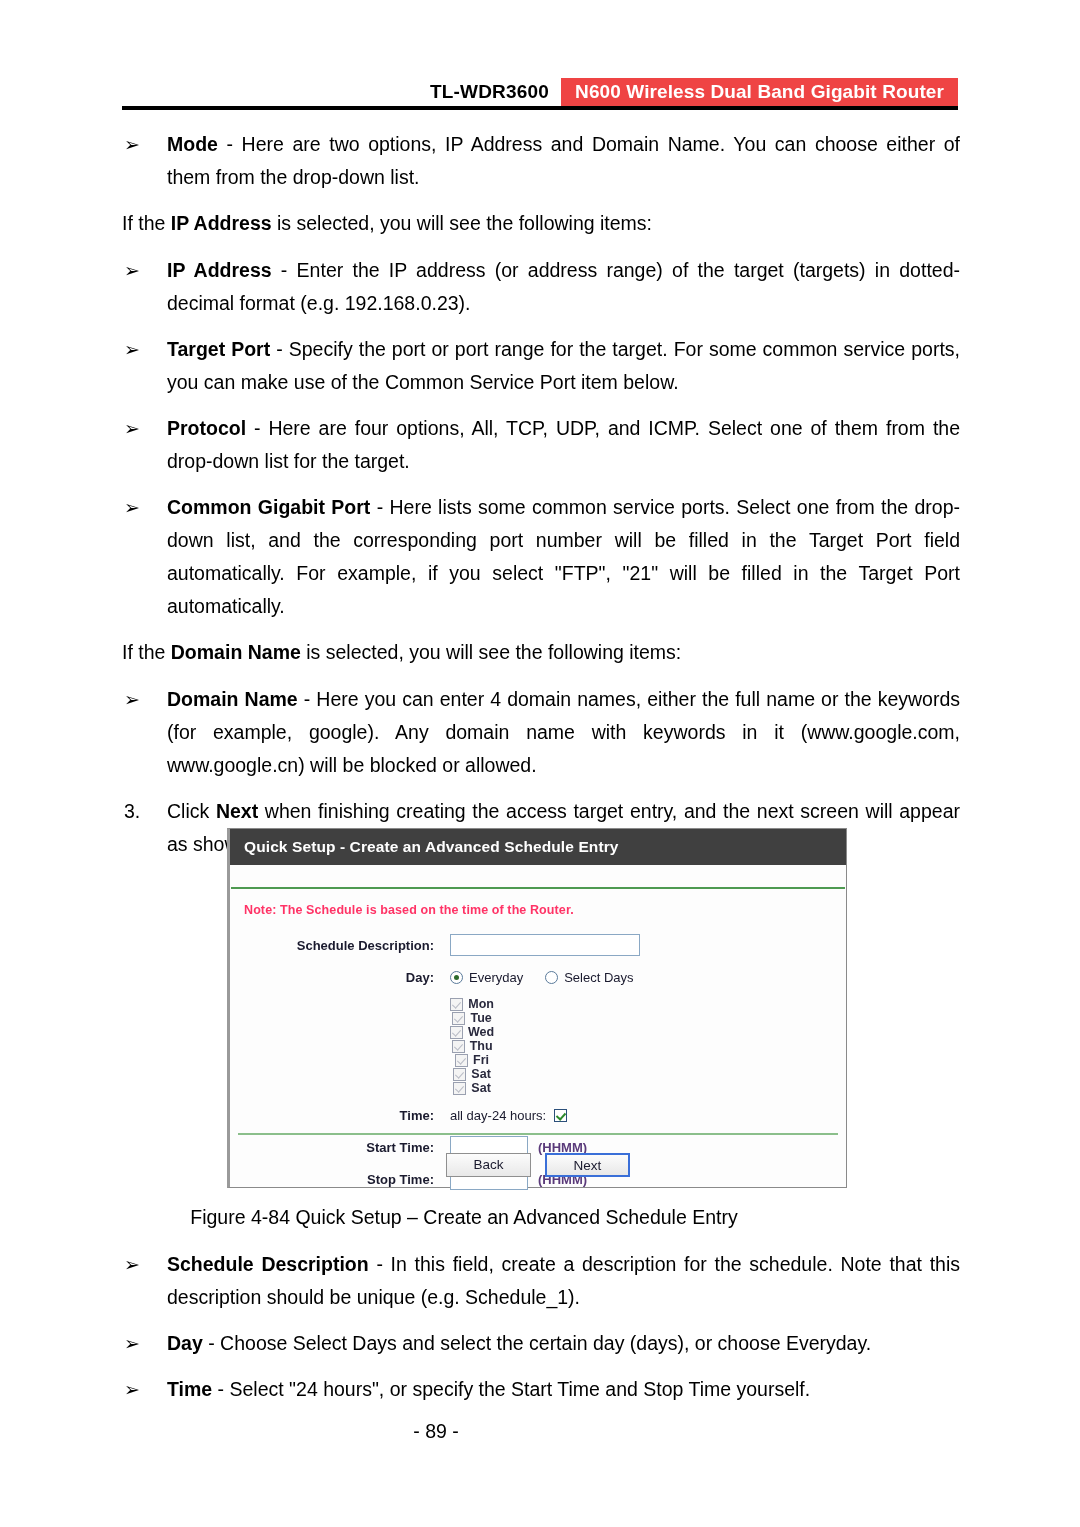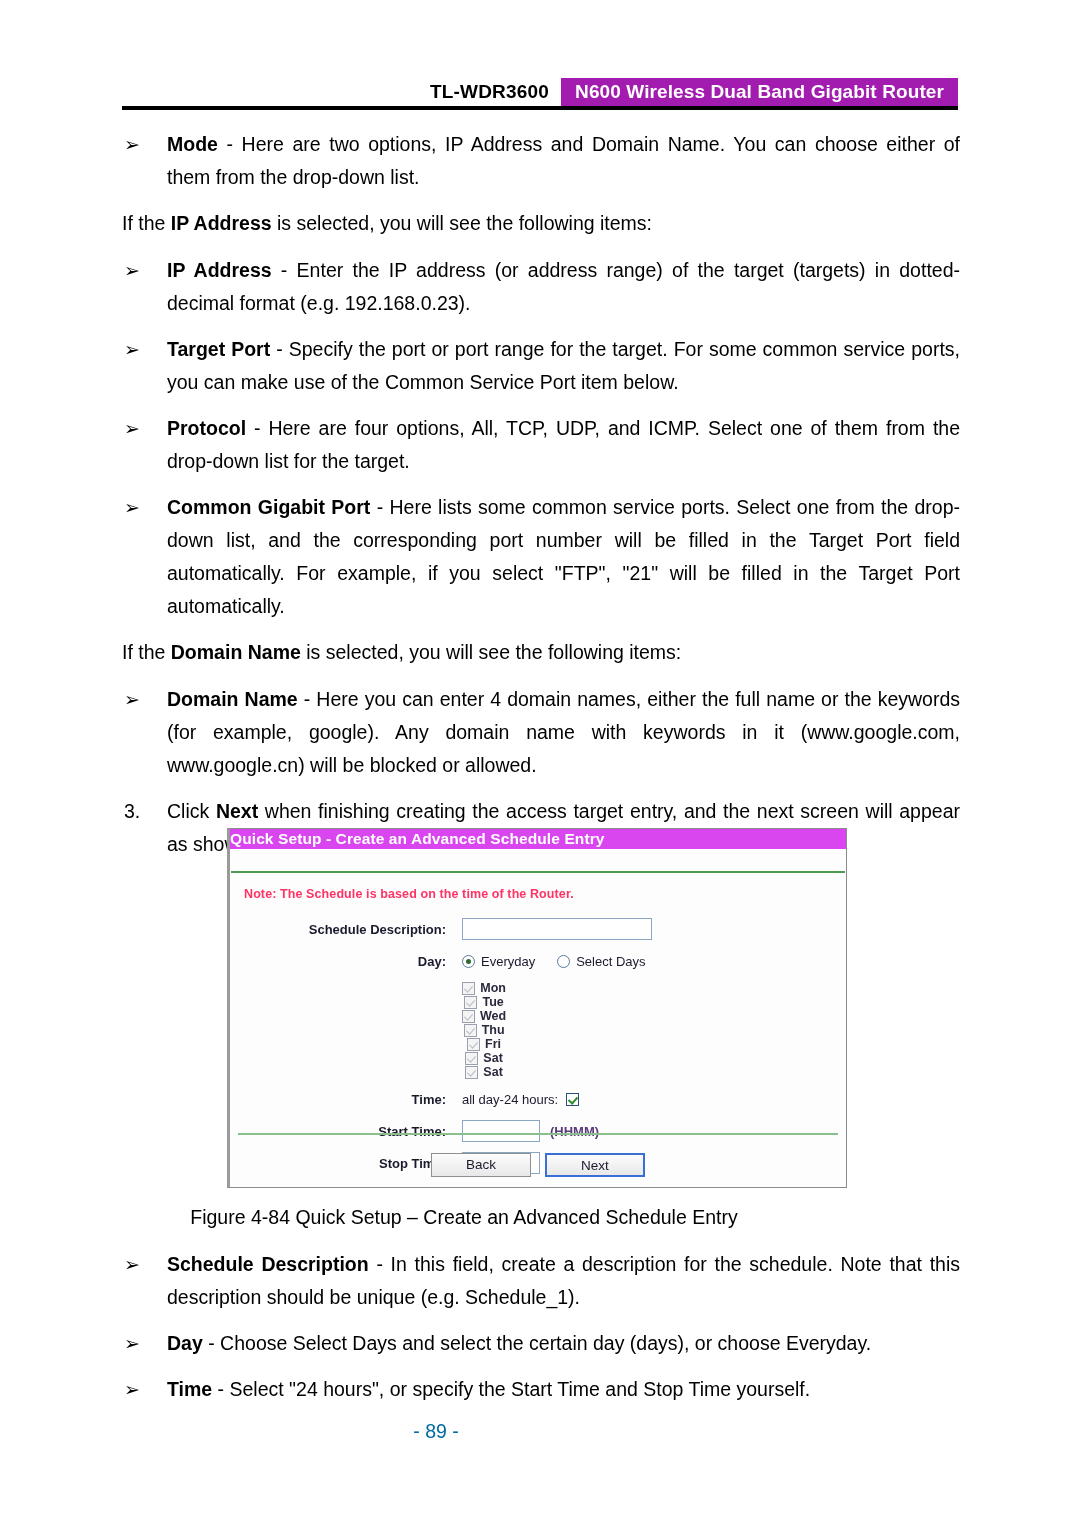--- a/index.html
+++ b/index.html
@@ -43,21 +43,21 @@
     font-size: 19px;
     font-weight: bold;
     letter-spacing: 0.2px;
     color: #000;
     display: flex;
     align-items: center;
     padding-right: 12px;
     white-space: nowrap;
   }
   .hdr-product {
-    background: #a21caf;
+    background: #ef4444;
     color: #ffffff;
     font-size: 19px;
     font-weight: bold;
     display: flex;
     align-items: center;
     padding: 0 14px 0 14px;
     white-space: nowrap;
     letter-spacing: 0.1px;
   }
   .hdr-rule {
@@ -133,24 +133,25 @@
     position: relative;
     width: 620px;
     height: 360px;
     background: #fdfdfd;
     border: 1px solid #8a8a8a;
     border-left: 3px solid #9a9a9a;
     box-sizing: border-box;
     font-family: "Liberation Sans", sans-serif;
   }
   .ui-titlebar {
-    height: 20px;
-    background: #d946ef;
-    display: flex;
-    align-items: center;
+    height: 36px;
+    background: #404040;
+    display: flex;
+    align-items: center;
+    padding-left: 14px;
     box-sizing: border-box;
   }
   .ui-titlebar span {
     color: #ffffff;
     font-size: 15.5px;
     font-weight: bold;
     letter-spacing: 0.1px;
   }
   .ui-gap {
     height: 22px;
@@ -164,21 +165,21 @@
   .ui-note {
     padding: 14px 0 0 14px;
     color: #ff3366;
     font-size: 12.5px;
     font-weight: bold;
     letter-spacing: 0.1px;
   }
 
   .ui-form {
     margin-top: 16px;
-    padding-left: 12px;
+    padding-left: 0;
   }
   .frow {
     display: flex;
     align-items: center;
     margin-bottom: 8px;
     min-height: 24px;
   }
   .flabel {
     width: 220px;
     text-align: right;
@@ -314,21 +315,21 @@
   .ui-buttons {
     position: absolute;
     left: 0;
     right: 0;
     bottom: 10px;
     display: flex;
     justify-content: center;
     gap: 14px;
   }
   .btn {
-    width: 100px;
+    width: 85px;
     height: 24px;
     font-size: 13.5px;
     font-family: "Liberation Sans", sans-serif;
     background: linear-gradient(#fcfcfc, #e8e8e8);
     border: 1px solid #8f8f8f;
     color: #1a1a2e;
     cursor: pointer;
     box-sizing: border-box;
     line-height: 22px;
     text-align: center;
@@ -358,21 +359,21 @@
   }
 
   
   .pagenum {
     position: absolute;
     left: 0;
     top: 1420px;
     width: 872px;
     text-align: center;
     font-size: 19.5px;
-    color: #0369a1;
+    color: #000000;
   }
 </style>
 </head>
 <body>
 
 <div class="page">
 
   <div class="doc-header">
     <div class="doc-header-inner">
       <div class="hdr-model">TL-WDR3600</div>

